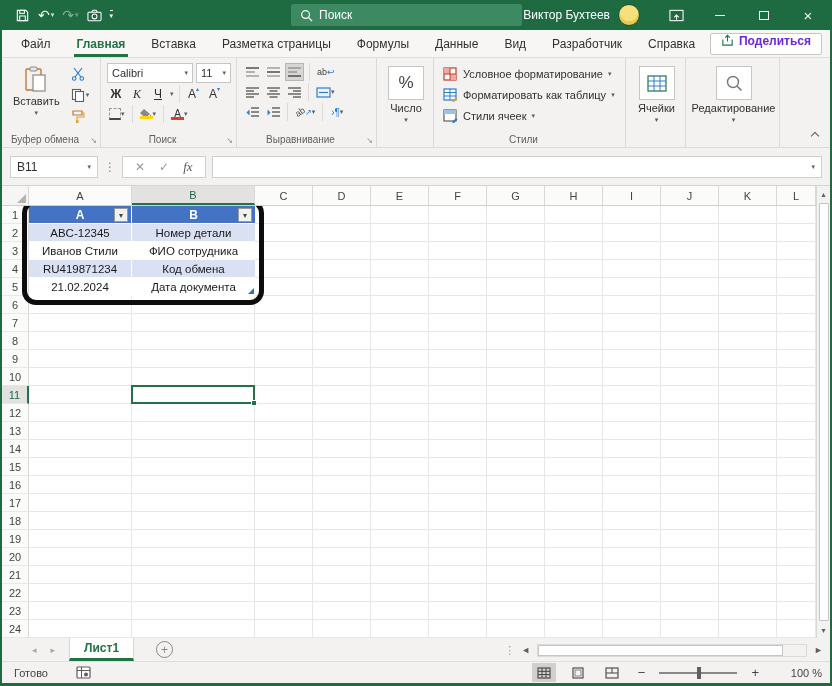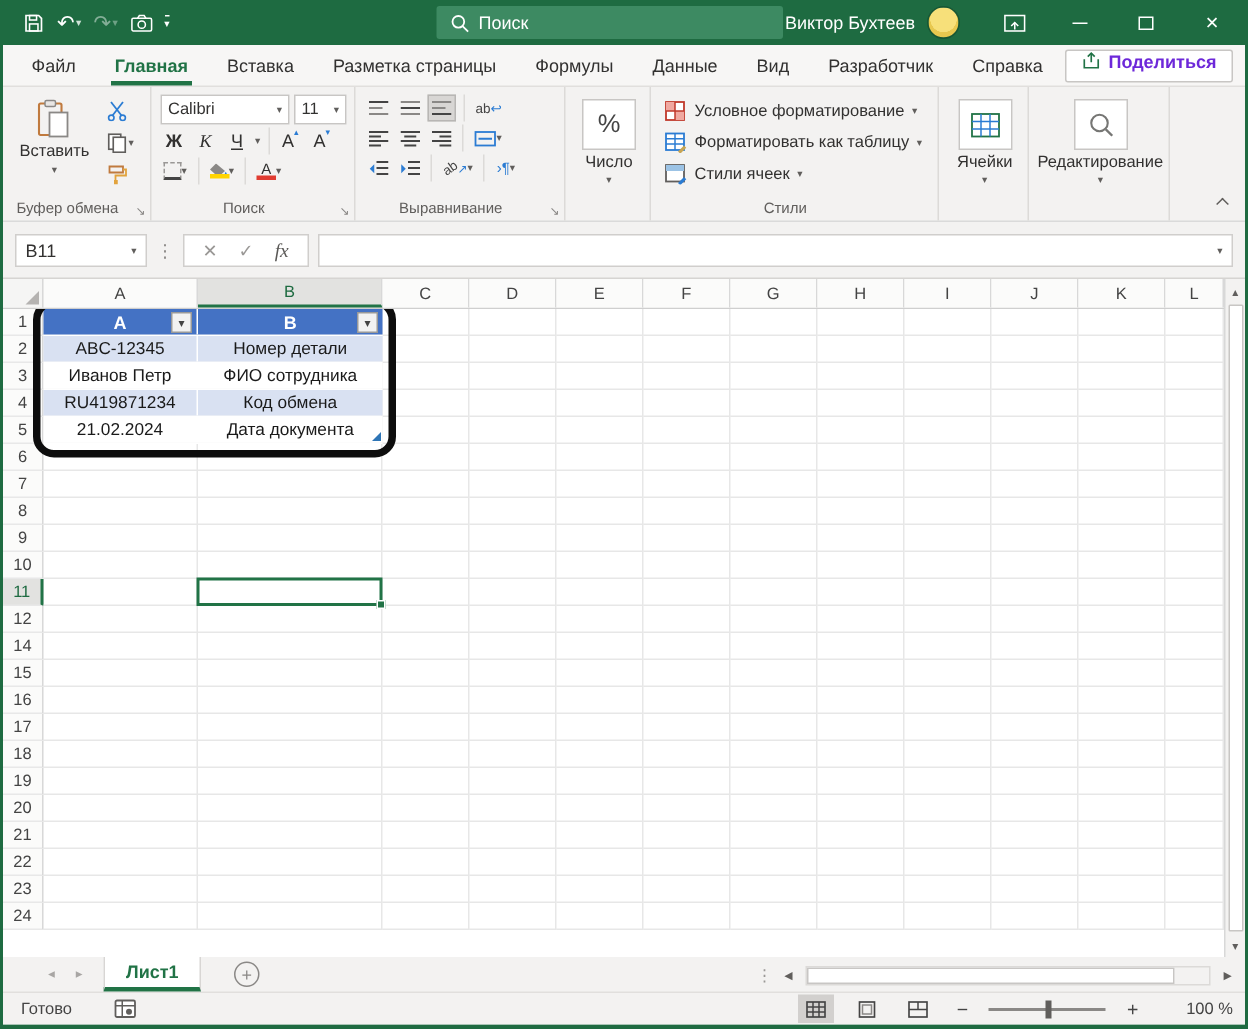--- a/index.html
+++ b/index.html
@@ -692,20 +692,35 @@
             <span class="gcell w-std"></span>
             <span class="gcell w-std"></span>
             <span class="gcell w-std"></span>
             <span class="gcell w-std"></span>
             <span class="gcell w-std"></span>
             <span class="gcell w-std"></span>
             <span class="gcell w-std"></span>
             <span class="gcell w-l"></span>
           </div>
           <div class="grow">
+            <span class="rh">13</span>
+            <span class="gcell w-a"></span>
+            <span class="gcell w-b"></span>
+            <span class="gcell w-std"></span>
+            <span class="gcell w-std"></span>
+            <span class="gcell w-std"></span>
+            <span class="gcell w-std"></span>
+            <span class="gcell w-std"></span>
+            <span class="gcell w-std"></span>
+            <span class="gcell w-std"></span>
+            <span class="gcell w-std"></span>
+            <span class="gcell w-std"></span>
+            <span class="gcell w-l"></span>
+          </div>
+          <div class="grow">
             <span class="rh">14</span>
             <span class="gcell w-a"></span>
             <span class="gcell w-b"></span>
             <span class="gcell w-std"></span>
             <span class="gcell w-std"></span>
             <span class="gcell w-std"></span>
             <span class="gcell w-std"></span>
             <span class="gcell w-std"></span>
             <span class="gcell w-std"></span>
             <span class="gcell w-std"></span>
@@ -866,21 +881,21 @@
           <div class="xl-table" id="xl-table">
             <div class="trow thead">
               <span class="tcell ca">A<span class="filter-btn">▾</span></span>
               <span class="tcell cb">B<span class="filter-btn">▾</span></span>
             </div>
             <div class="trow band">
               <span class="tcell ca">ABC-12345</span>
               <span class="tcell cb">Номер детали</span>
             </div>
             <div class="trow plain">
-              <span class="tcell ca">Иванов Петр</span>
+              <span class="tcell ca">Иванов Стили</span>
               <span class="tcell cb">ФИО сотрудника</span>
             </div>
             <div class="trow band">
               <span class="tcell ca">RU419871234</span>
               <span class="tcell cb">Код обмена</span>
             </div>
             <div class="trow plain">
               <span class="tcell ca">21.02.2024</span>
               <span class="tcell cb">Дата документа<span class="tbl-resize"></span></span>
             </div>

